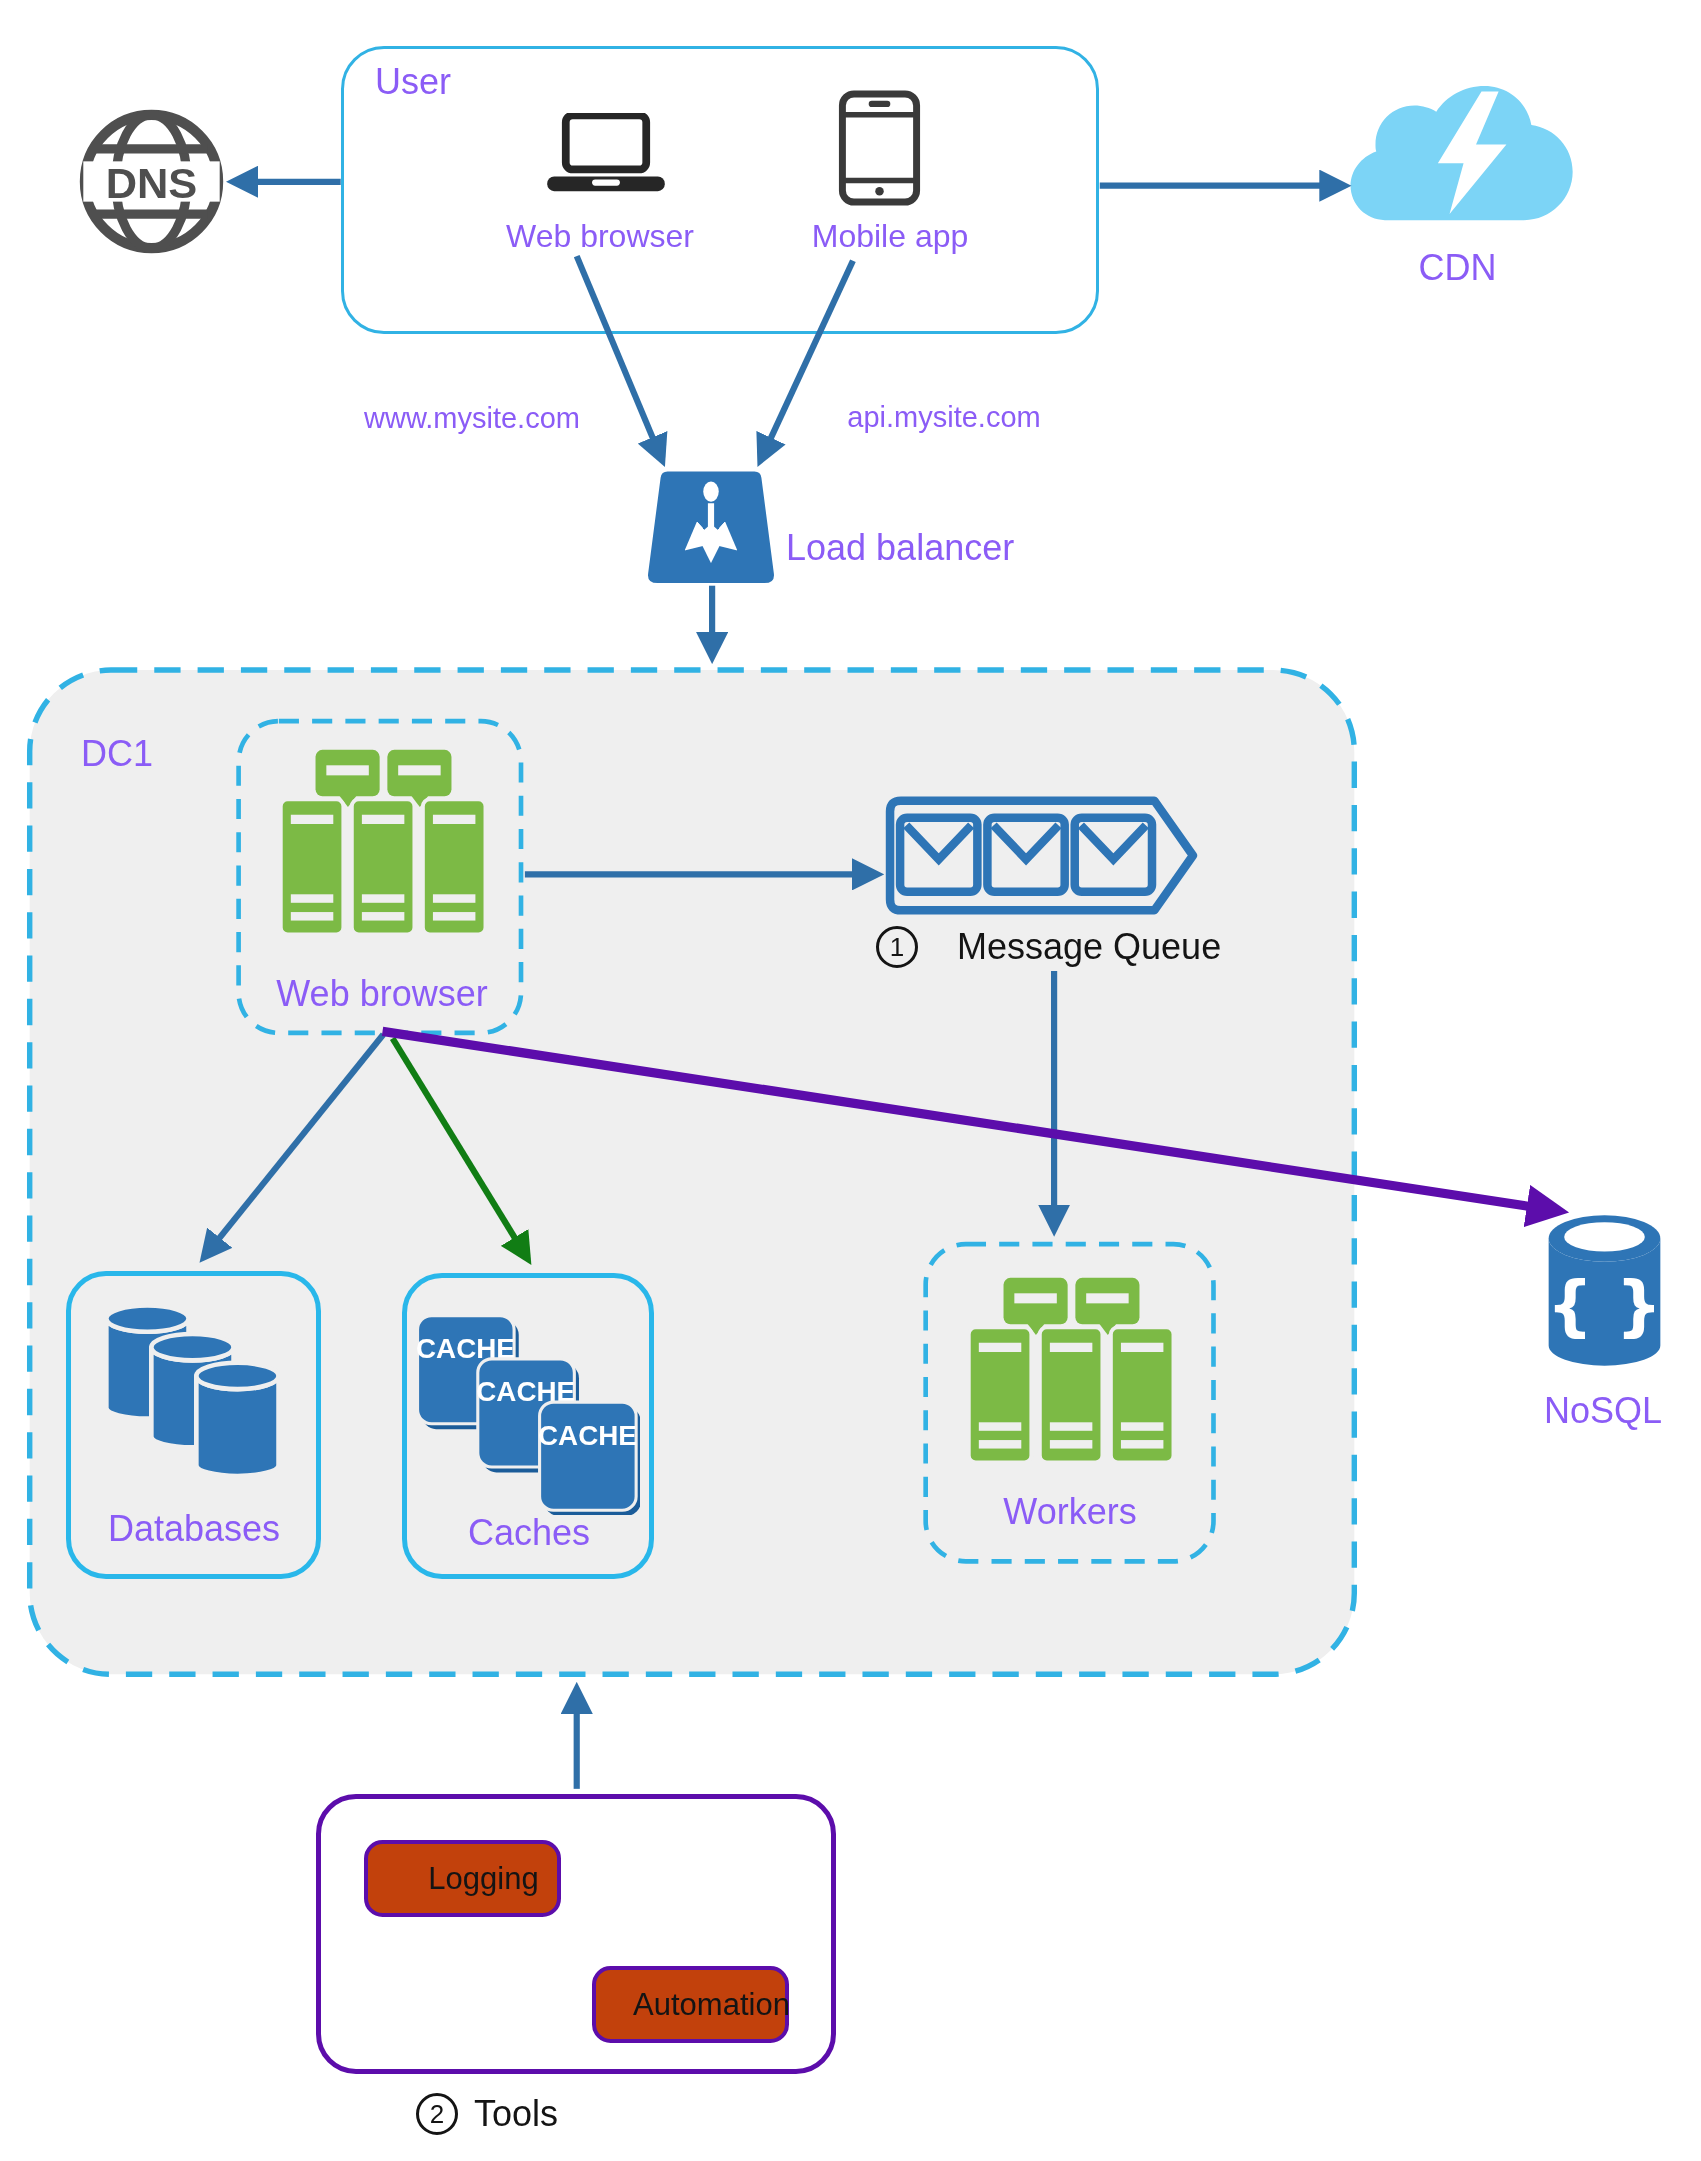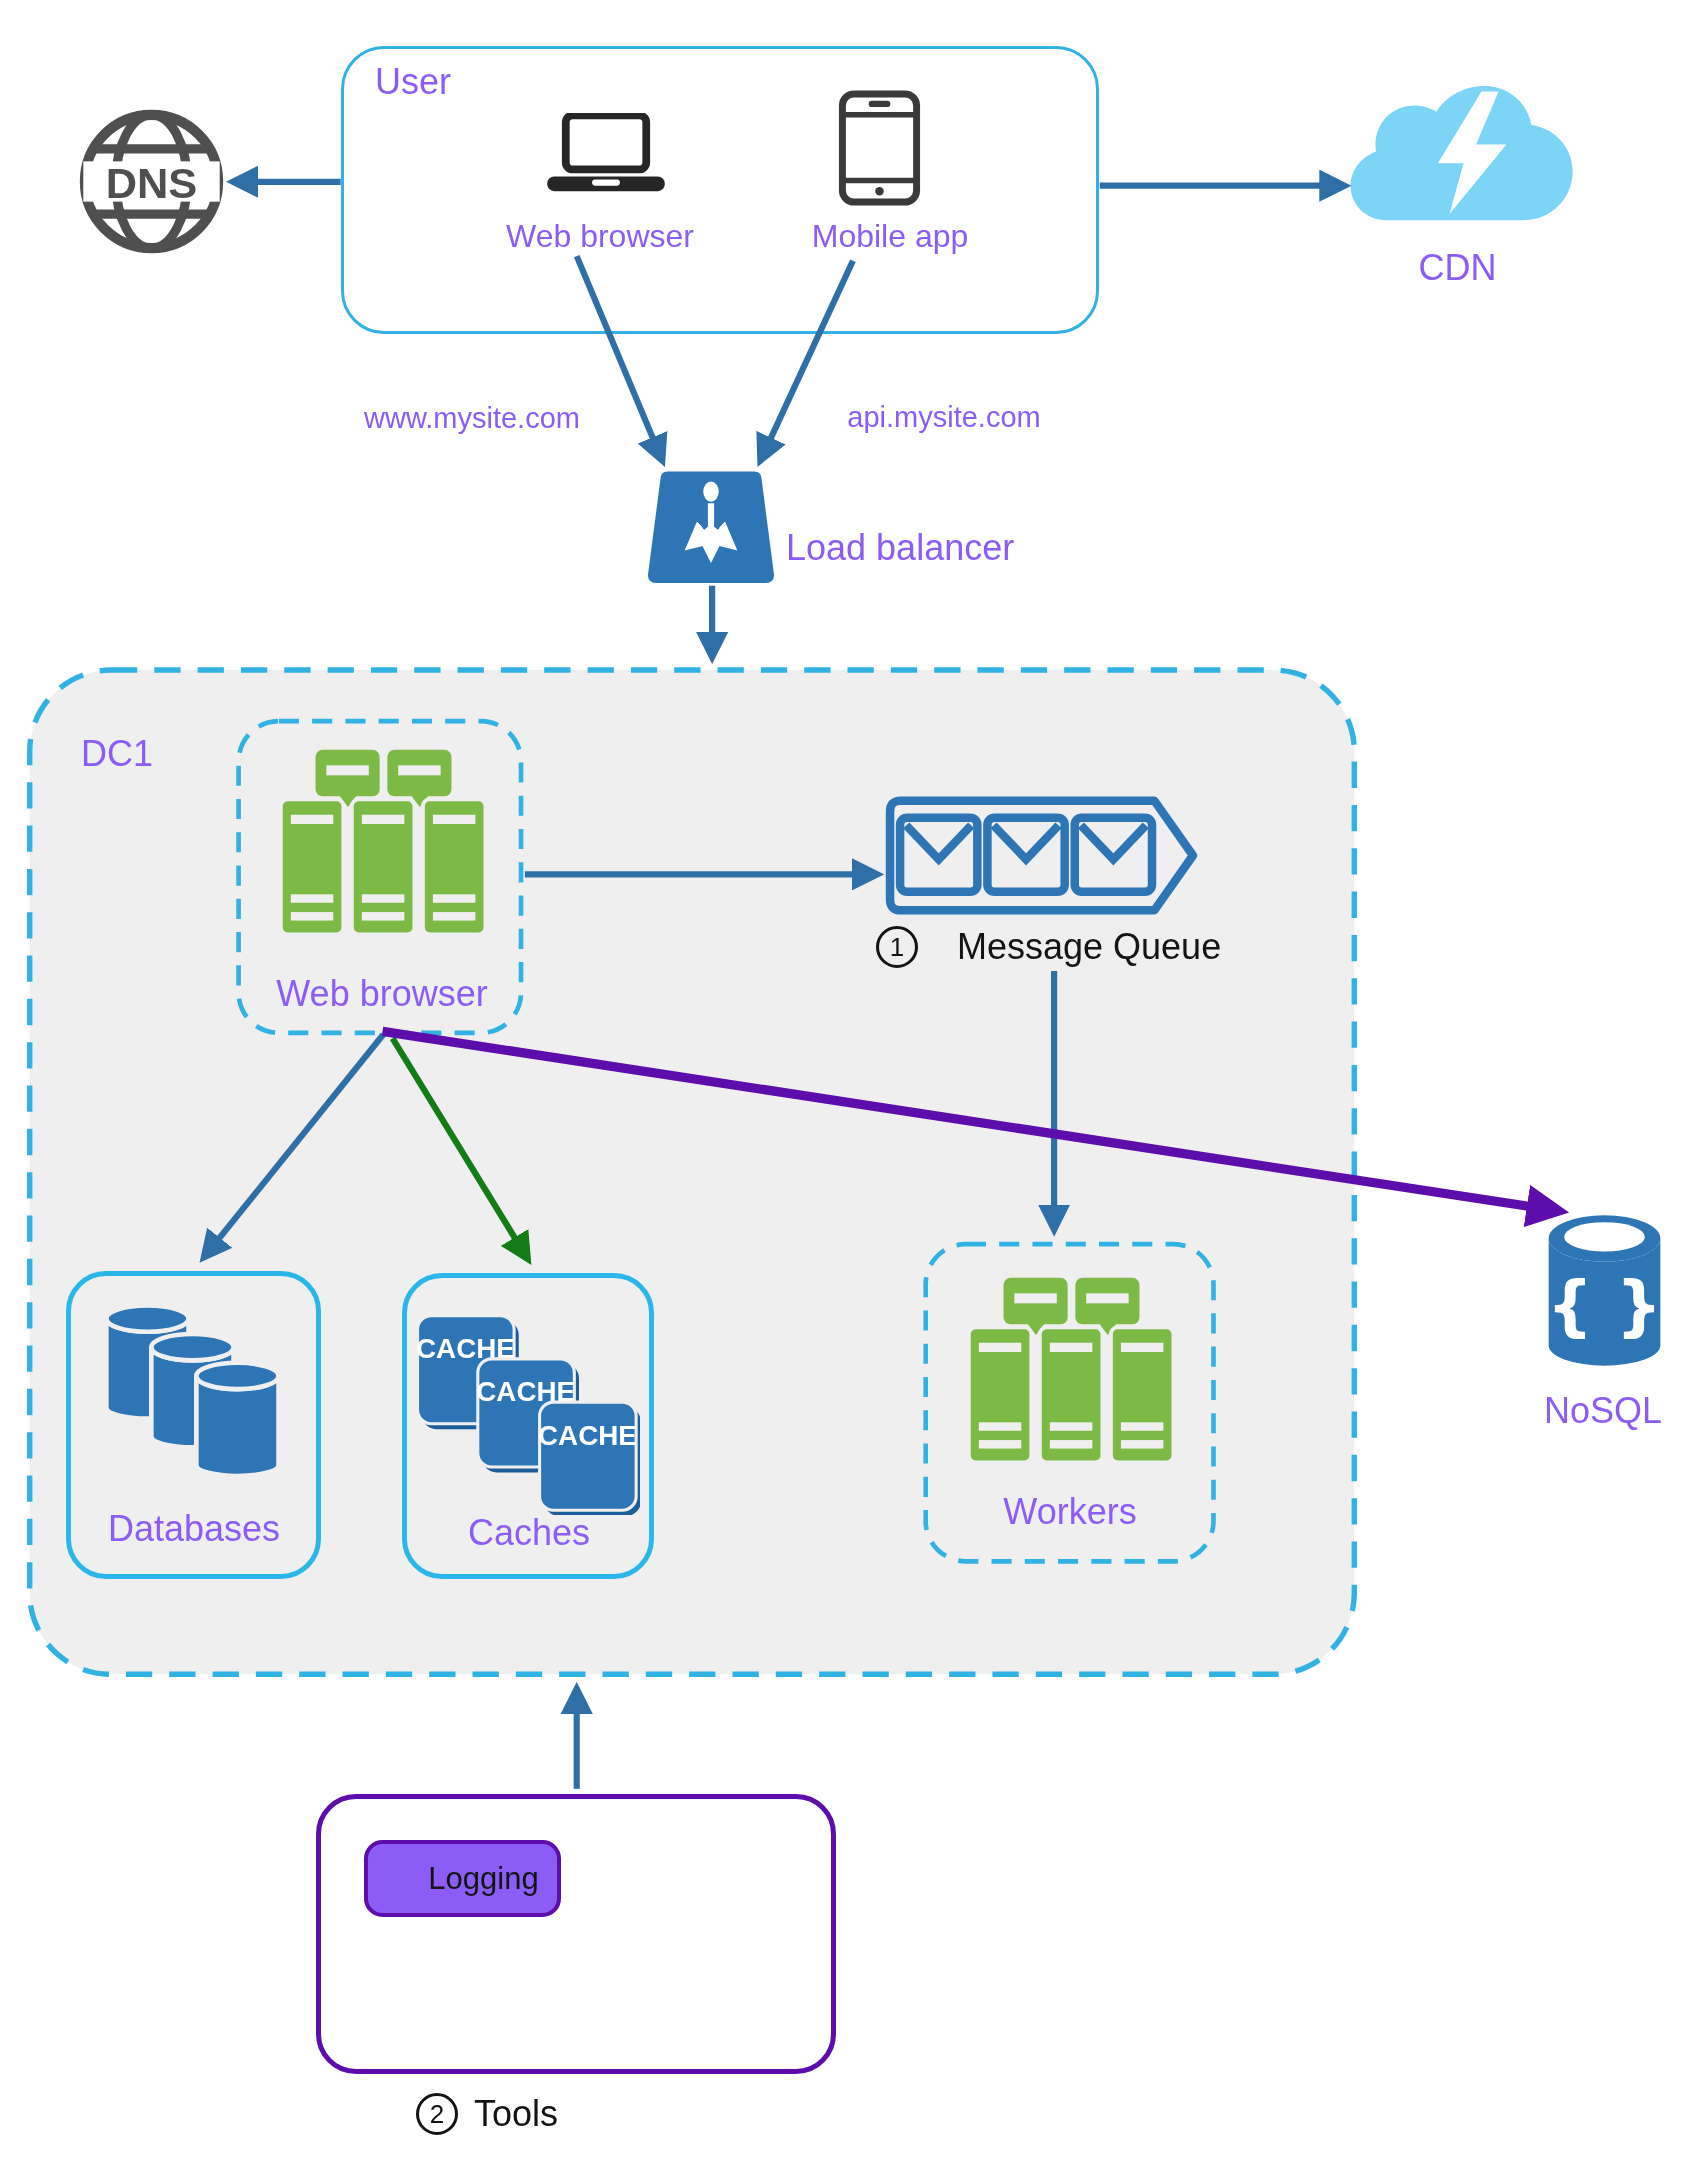--- a/index.html
+++ b/index.html
@@ -14,21 +14,21 @@
   .ctr{text-align:center;}
   .f46{font-size:36px;}
   .f42{font-size:29px;}
   .f40{font-size:32px;}
   .user-box{position:absolute;left:341px;top:46px;width:758px;height:288px;
             border:3.9px solid #31b2e4;border-radius:43px;background:#fff;box-sizing:border-box;}
   .db-box{position:absolute;border:5.4px solid #29b7ea;border-radius:40px;background:transparent;box-sizing:border-box;}
   .tools-box{position:absolute;left:316px;top:1794px;width:520px;height:280px;
              border:5.4px solid #5c0dab;border-radius:40px;background:#fff;box-sizing:border-box;}
   .tool-item{position:absolute;width:197px;height:77px;border:4.6px solid #5c0dab;border-radius:18.6px;
-             background:#8b5cf6;box-sizing:border-box;display:flex;align-items:center;justify-content:center;
+             background:#c2410c;box-sizing:border-box;display:flex;align-items:center;justify-content:center;
              font-size:31px;padding-left:42px;}
   .circle-num{position:absolute;width:42px;height:42px;border:3.1px solid #141414;border-radius:50%;
               box-sizing:border-box;display:flex;align-items:center;justify-content:center;
               font-size:26px;background:transparent;}
   .num-row-text{position:absolute;height:42px;display:flex;align-items:center;font-size:36px;}
   svg{display:block;}
 </style>
 </head>
 <body>
 
@@ -213,20 +213,21 @@
     <svg class="abs" style="left:1544px;top:1212px;" width="121" height="163" viewBox="0 0 156 210">
       <path d="M6 34 L6 172 A72 26 0 0 0 150 172 L150 34 A72 30 0 0 1 6 34 Z" fill="#2e75b6"></path>
       <ellipse cx="78" cy="34" rx="72" ry="30" fill="#2e75b6"></ellipse>
       <ellipse cx="78" cy="32" rx="52" ry="19" fill="#ffffff"></ellipse>
       <text x="78" y="150" text-anchor="middle" font-size="84" font-weight="bold" fill="#ffffff" font-family="DejaVu Sans, sans-serif">{ }</text>
     </svg>
     <div class="lbl f46 ctr" style="left:1518px;top:1391px;width:170px;">NoSQL</div>
 
     <div class="tools-box"></div>
     <div class="tool-item" style="left:364px;top:1840px;">Logging</div>
+    <div class="tool-item" style="left:592px;top:1966px;">Automation</div>
     <div class="circle-num" style="left:416px;top:2093px;">2</div>
     <div class="num-row-text" style="left:474px;top:2093px;">Tools</div>
   </div>
 
   <svg id="line-layer" class="layer" viewBox="0 0 2199 2793">
     <defs>
       <marker id="mB" viewBox="0 0 10 10" refX="7.5" refY="5" markerWidth="5.2" markerHeight="5.2" orient="auto">
         <path d="M0 0 L10 5 L0 10 z" fill="#2f6fa8"></path>
       </marker>
       <marker id="mG" viewBox="0 0 10 10" refX="7.5" refY="5" markerWidth="5.2" markerHeight="5.2" orient="auto">

